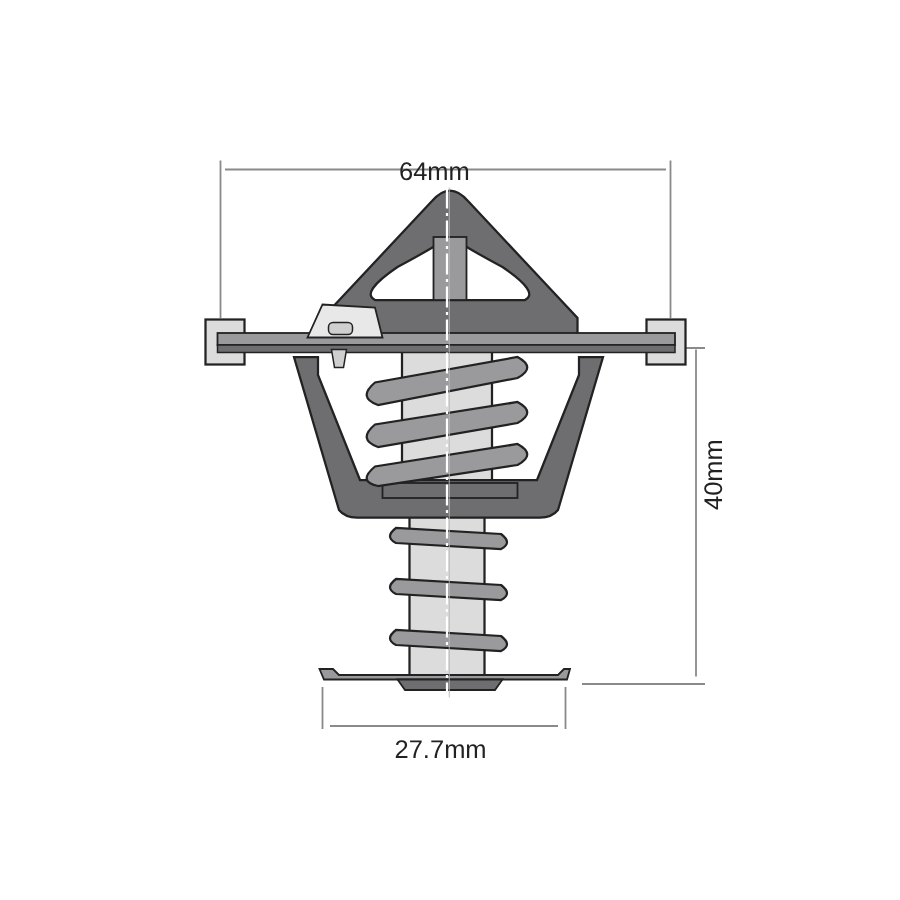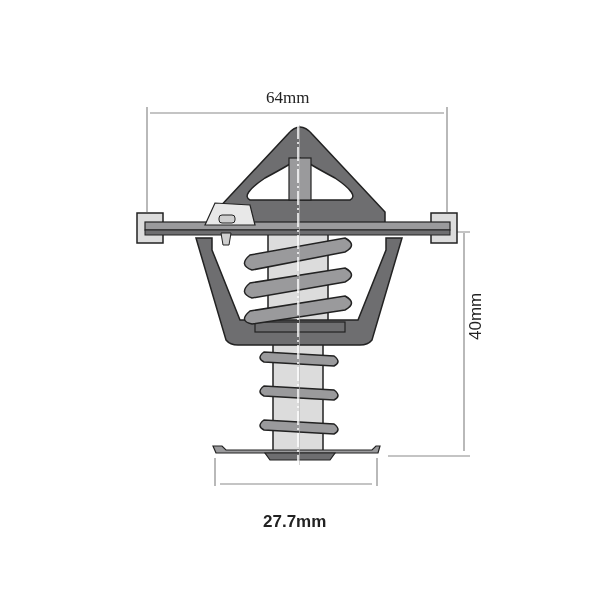--- a/index.html
+++ b/index.html
@@ -1,20 +1,20 @@
 <!DOCTYPE html>
 <html><head>
   <meta charset="utf-8">
   <style>
     html, body { margin: 0; padding: 0; background: #ffffff; }
     body { width: 600px; height: 600px; position: relative; overflow: hidden; font-family: "Liberation Sans", sans-serif; }
     svg { position: absolute; left: 0; top: 0; }
     .dim-label { position: absolute; font-size: 17px; color: #222222; font-family: "Liberation Sans", sans-serif; }
-    #lbl-width { left: 266px; top: 88px; font-family: Liberation Serif, serif; }
-    #lbl-flange { left: 263px; top: 512px; font-weight: bold; }
+    #lbl-width { left: 266px; top: 105px; }
+    #lbl-flange { left: 263px; top: 490px; }
     #lbl-height { left: 466px; top: 340px; transform: rotate(-90deg); transform-origin: left top; }
   </style>
 </head>
 <body>
 
 <svg width="600" height="600" viewBox="0 0 600 600">
 
   <g stroke="#8a8a8a" stroke-width="1.2" fill="none">
     <line x1="147" y1="107" x2="147" y2="212"></line>
     <line x1="447" y1="107" x2="447" y2="212"></line>

